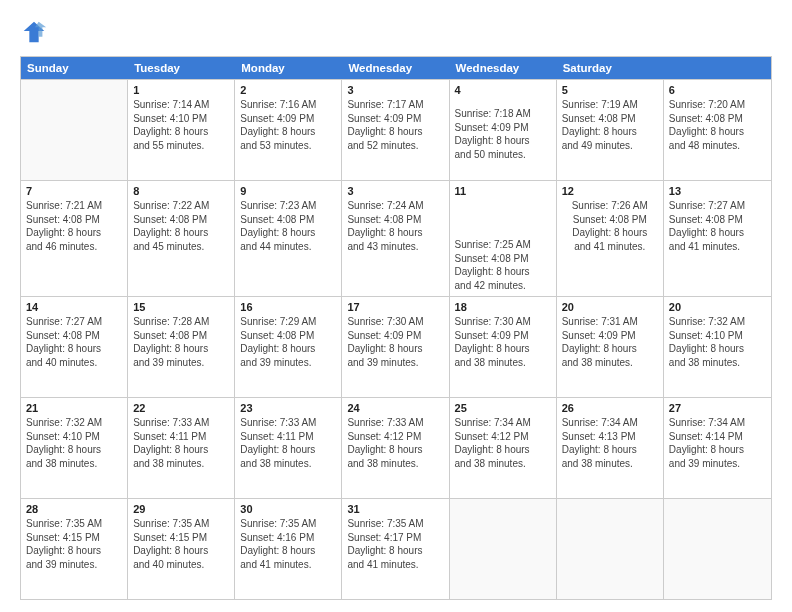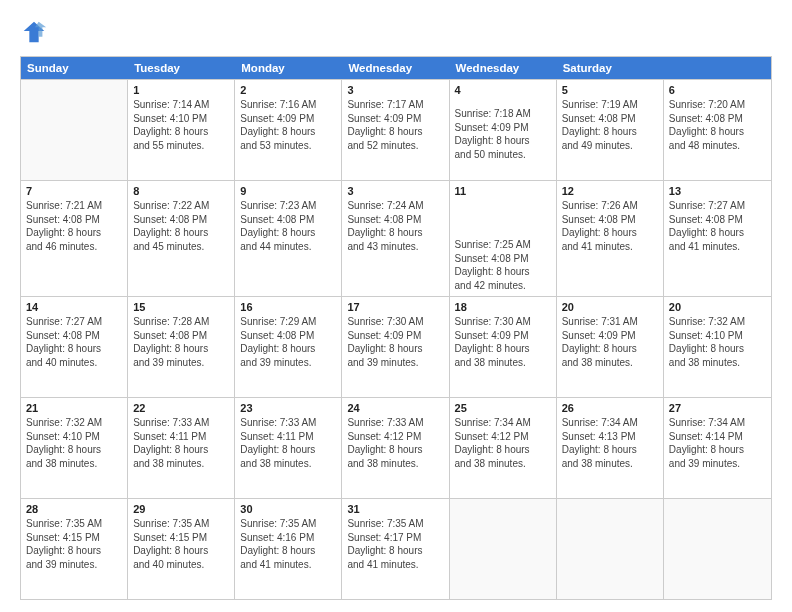--- a/index.html
+++ b/index.html
@@ -223,21 +223,21 @@
           </div>
           <div class="cal-cell">
             <span class="day-num">11</span>
             <div class="day-info" style="white-space: pre-line; margin-top: 41px;">Sunrise: 7:25 AM
 Sunset: 4:08 PM
 Daylight: 8 hours
 and 42 minutes.</div>
           </div>
           <div class="cal-cell">
             <span class="day-num">12</span>
-            <div class="day-info" style="white-space: pre-line;">Sunrise: 7:26 AM
+            <div class="day-info" style="white-space: pre-line; text-align: center;">Sunrise: 7:26 AM
 Sunset: 4:08 PM
 Daylight: 8 hours
 and 41 minutes.</div>
           </div>
           <div class="cal-cell">
             <span class="day-num">13</span>
             <div class="day-info" style="white-space: pre-line;">Sunrise: 7:27 AM
 Sunset: 4:08 PM
 Daylight: 8 hours
 and 41 minutes.</div>

